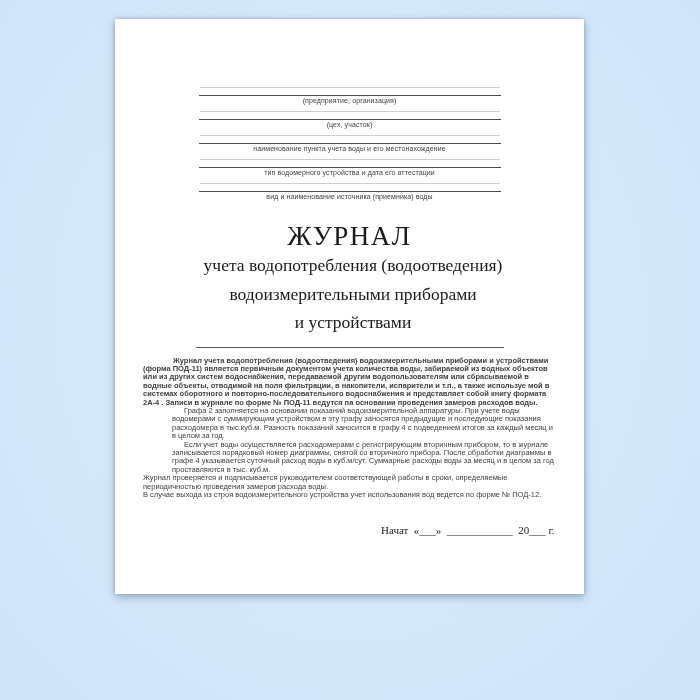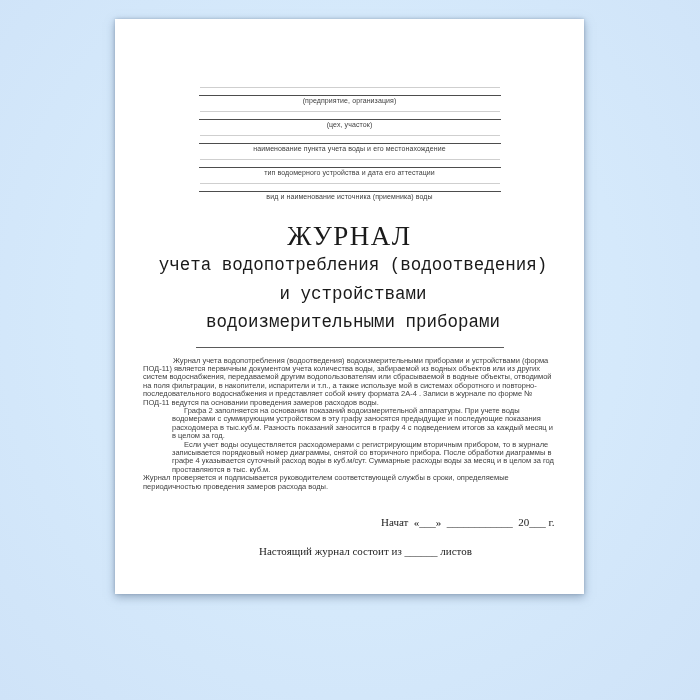--- a/index.html
+++ b/index.html
@@ -31,35 +31,35 @@
     font-size: 7px; line-height: 8px; text-align: center;
     color: #3d3d3d; letter-spacing: 0.1px;
   }
   
   .title-block { margin-top: 20px; text-align: center; color: #1a1a1a; }
   .title-main {
     font-family: "Liberation Serif", "DejaVu Serif", serif;
     font-size: 27px; line-height: 30px; letter-spacing: 1.5px;
   }
   .title-sub {
-    font-family: Liberation Mono, monospace;
+    font-family: Liberation Serif, serif;
     font-size: 17.5px; line-height: 28.5px; padding-left: 7px;
   }
   .title-rule {
     width: 308px; margin: 10px auto 0 auto;
     border-top: 1.5px solid #5a5a5a;
   }
   
   .body-text {
     margin: 9px 30px 0 28px;
     font-size: 7.5px; line-height: 8.4px; color: #404040;
     text-align: left;
   }
   .body-text p { margin: 0; }
-  .body-text p.indent-lg { text-indent: 30px; }
+  .body-text p.indent-lg { text-indent: 30px; font-weight: bold; }
   .body-text p.indent { text-indent: 12px; margin-left: 29px; }
   
   .dates-block {
     margin: 25px 0 0 266px;
     font-family: "Liberation Serif", "DejaVu Serif", serif;
     font-size: 11px; line-height: 13px; color: #222;
   }
   .date-row { white-space: pre; }
   .date-row + .date-row { margin-top: 10px; }
   .sheets-note {
@@ -93,31 +93,31 @@
     </div>
     <div class="field">
       <div class="blank"></div>
       <div class="caption">вид и наименование источника (приемника) воды</div>
     </div>
   </div>
 
   <div class="title-block">
     <div class="title-main">ЖУРНАЛ</div>
     <div class="title-sub">учета водопотребления (водоотведения)</div>
+    <div class="title-sub">водоизмерительными приборами</div>
     <div class="title-sub">и устройствами</div>
-    <div class="title-sub">водоизмерительными приборами</div>
     <div class="title-rule"></div>
   </div>
 
   <div class="body-text">
     <p class="indent-lg">Журнал учета водопотребления (водоотведения) водоизмерительными приборами и устройствами (форма ПОД-11) является первичным документом учета количества воды, забираемой из водных объектов или из других систем водоснабжения, передаваемой другим водопользователям или сбрасываемой в водные объекты, отводимой на поля фильтрации, в накопители, испарители и т.п., а также используе мой в системах оборотного и повторно-последовательного водоснабжения и представляет собой книгу формата 2А-4 . Записи в журнале по форме № ПОД-11 ведутся па основании проведения замеров расходов воды.</p>
     <p class="indent">Графа 2 заполняется на основании показаний водоизмерительной аппаратуры. При учете воды водомерами с суммирующим устройством в эту графу заносятся предыдущие и последующие показания расходомера в тыс.куб.м. Разность показаний заносится в графу 4 с подведением итогов за каждый месяц и в целом за год.</p>
     <p class="indent">Если учет воды осуществляется расходомерами с регистрирующим вторичным прибором, то в журнале записывается порядковый номер диаграммы, снятой со вторичного прибора. После обработки диаграммы в графе 4 указывается суточный расход воды в куб.м/сут. Суммарные расходы воды за месяц и в целом за год проставляются в тыс. куб.м.</p>
-    <p>Журнал проверяется и подписывается руководителем соответствующей службы в сроки, определяемые периодичностью проведения замеров расхода воды.</p>
+    <p>Журнал проверяется и подписывается руководителем соответствующей работы в сроки, определяемые периодичностью проведения замеров расхода воды.</p>
+    <p>В случае выхода из строя водоизмерительного устройства учет использования вод ведется по форме № ПОД-12.</p>
   </div>
 
   <div class="dates-block">
     <div class="date-row">Начат  «___»  ____________  20___ г.</div>
   </div>
 
-  <div class="sheets-note">Настоящий журнал состоит из ______ листов</div>
 
 </div>
 
 </body></html>

